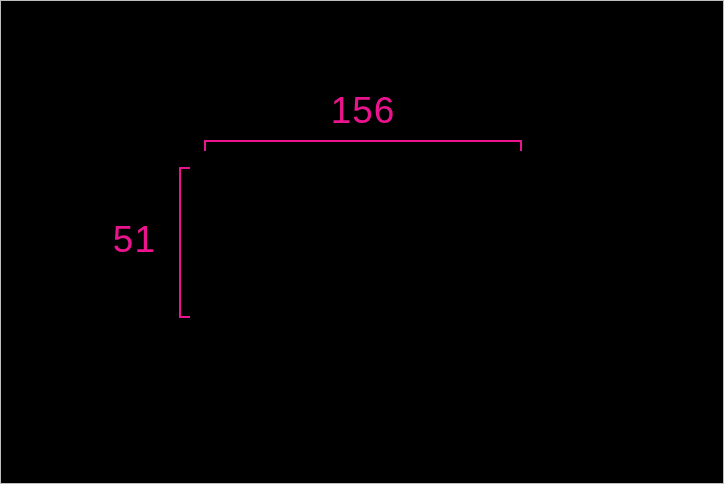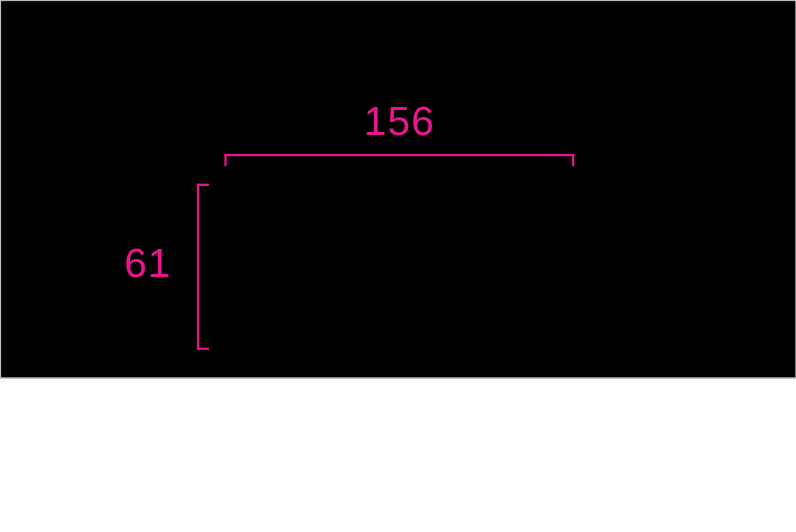--- a/index.html
+++ b/index.html
@@ -11,21 +11,21 @@
     --canvas-black: #000000;
     --frame-border: #BDBDBD;
   }
   * { margin: 0; padding: 0; box-sizing: border-box; }
   html, body { background: #fff; }
   body { font-family: "Liberation Sans", sans-serif; }
 
   .stage {
     position: relative;
     width: 724px;
-    height: 344px;
+    height: 484px;
     background: var(--canvas-black);
     border: 1px solid var(--frame-border);
     overflow: hidden;
   }
 
   
   .dim-label {
     position: absolute;
     color: var(--annotation-pink);
     font-size: 37px;
@@ -136,18 +136,18 @@
 </style>
 </head>
 <body>
 
 <div class="stage">
 
   <div class="dim-label dim-label--width">156</div>
 
   <div class="dim-line dim-line--width"></div>
 
-  <div class="dim-label dim-label--height">61</div>
+  <div class="dim-label dim-label--height">51</div>
 
   <div class="dim-line dim-line--height"></div>
 
 
 </div>
 
 </body></html>

